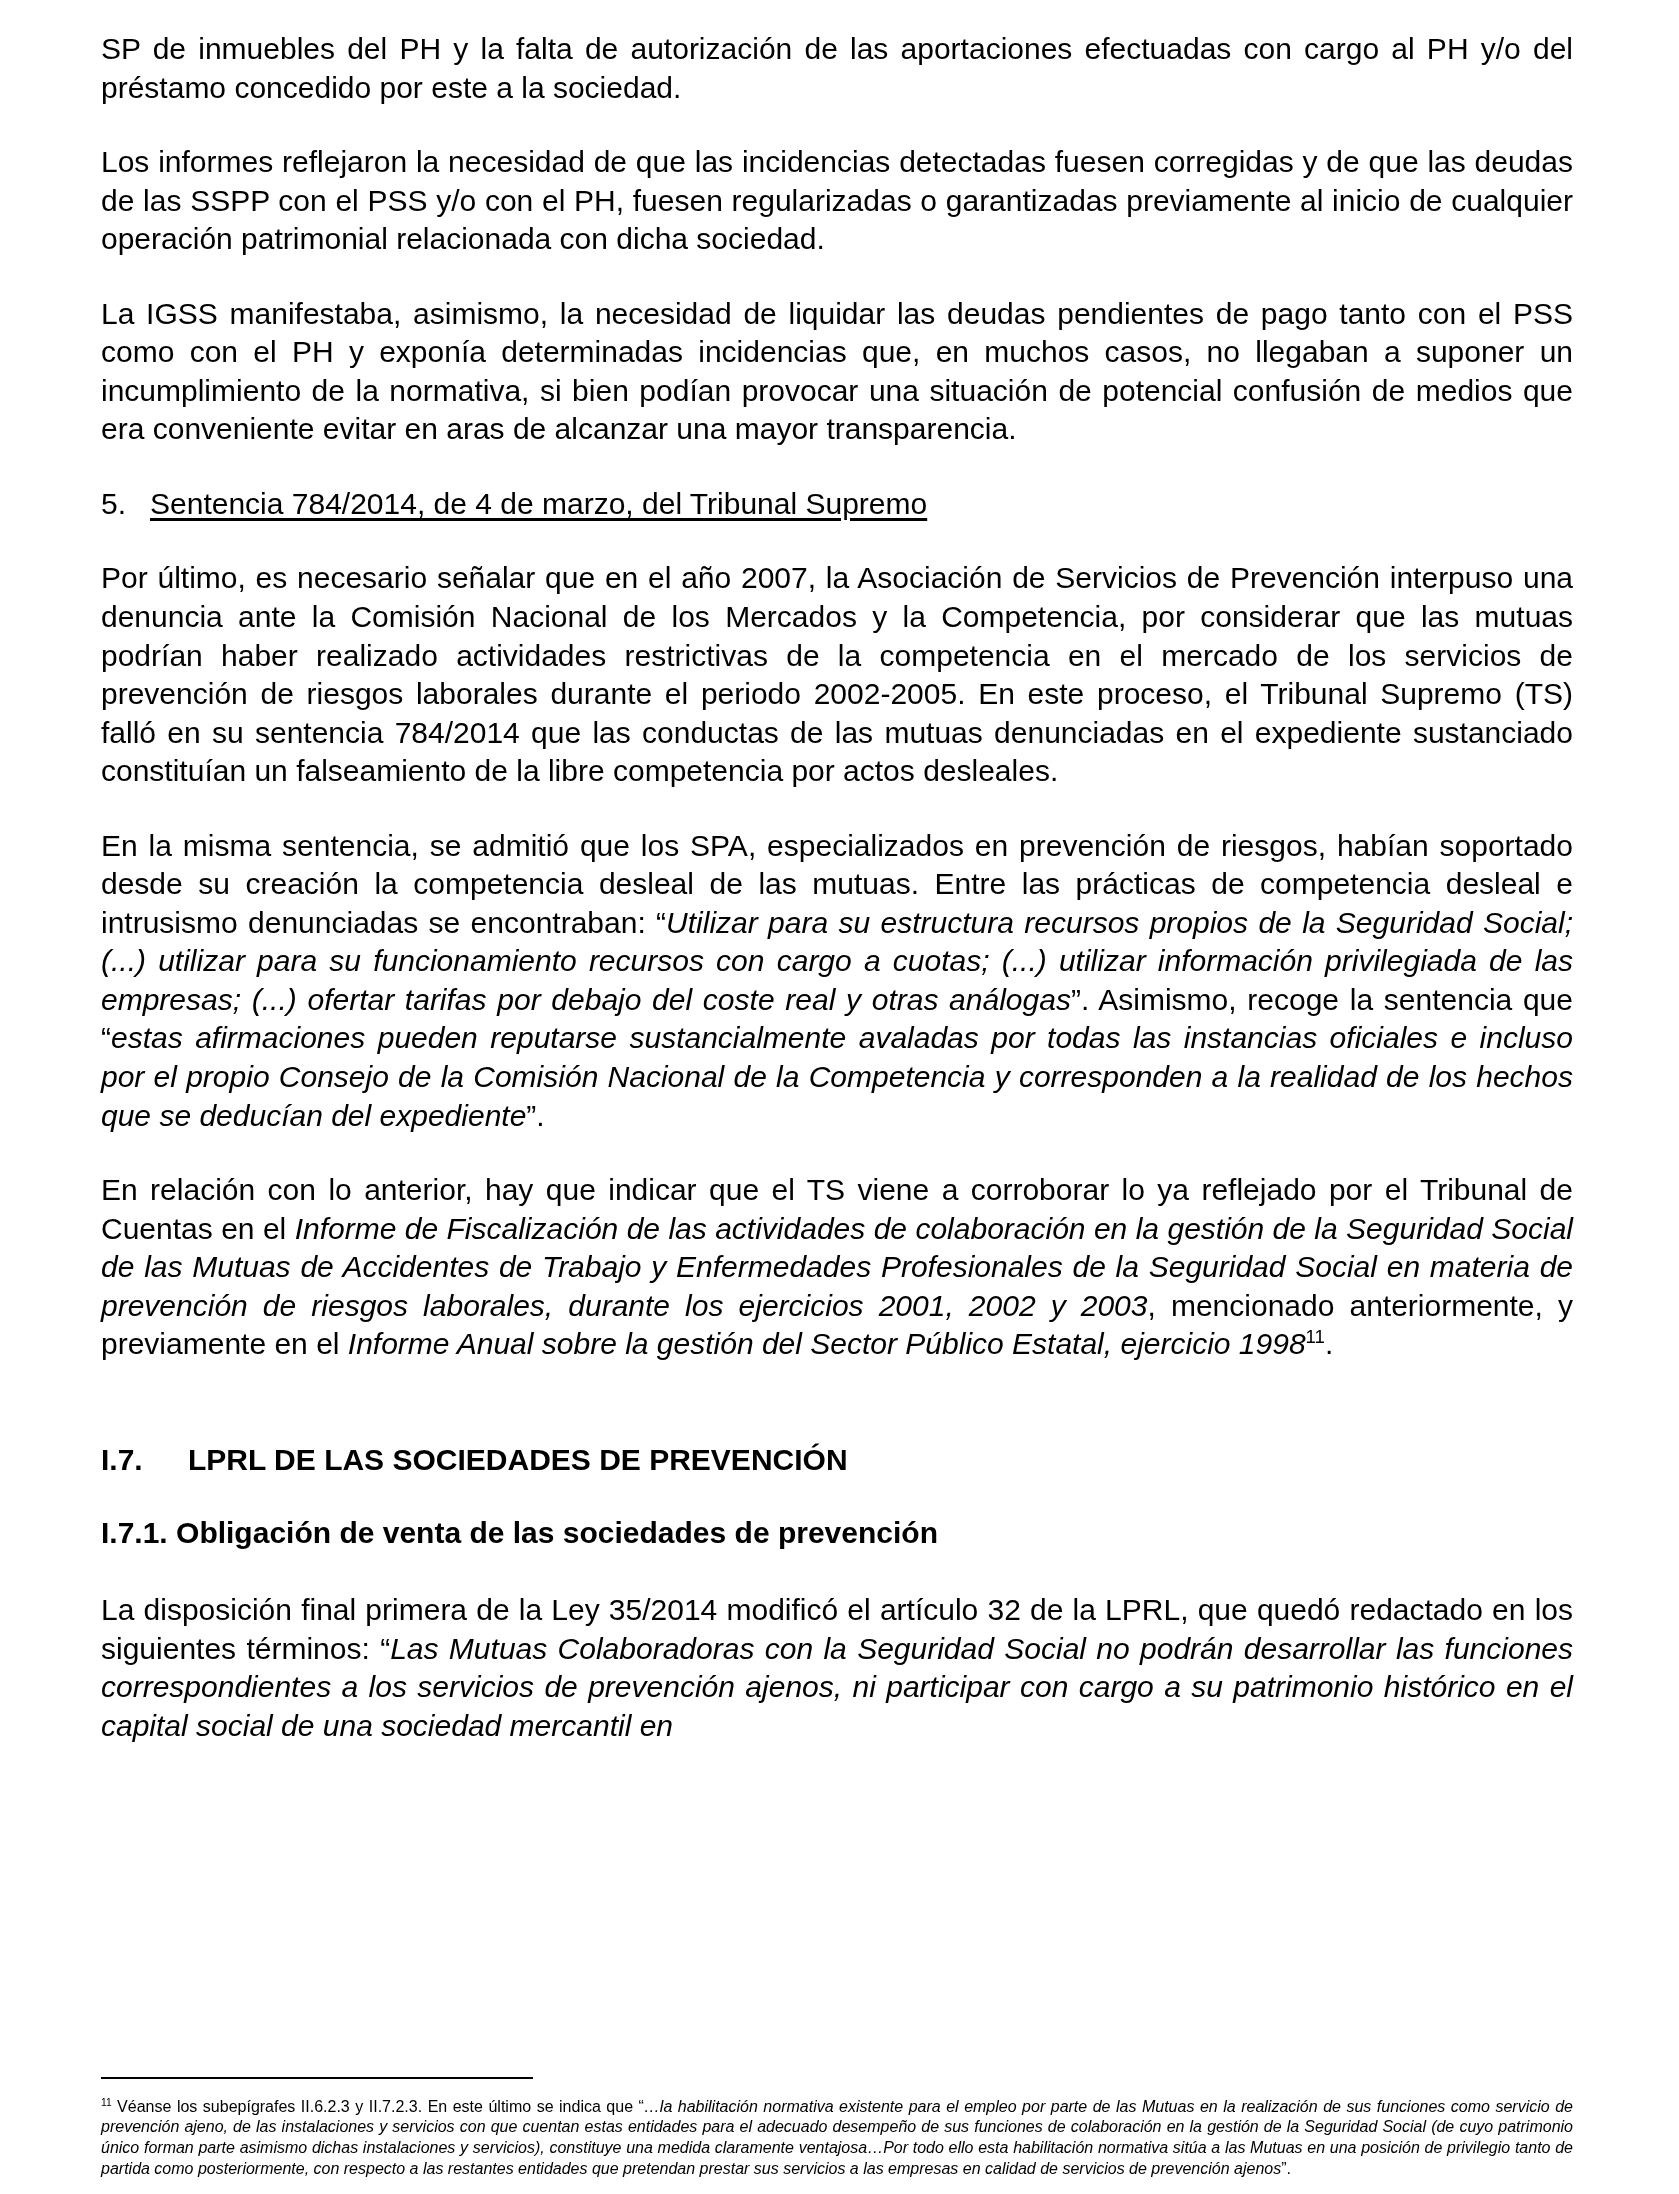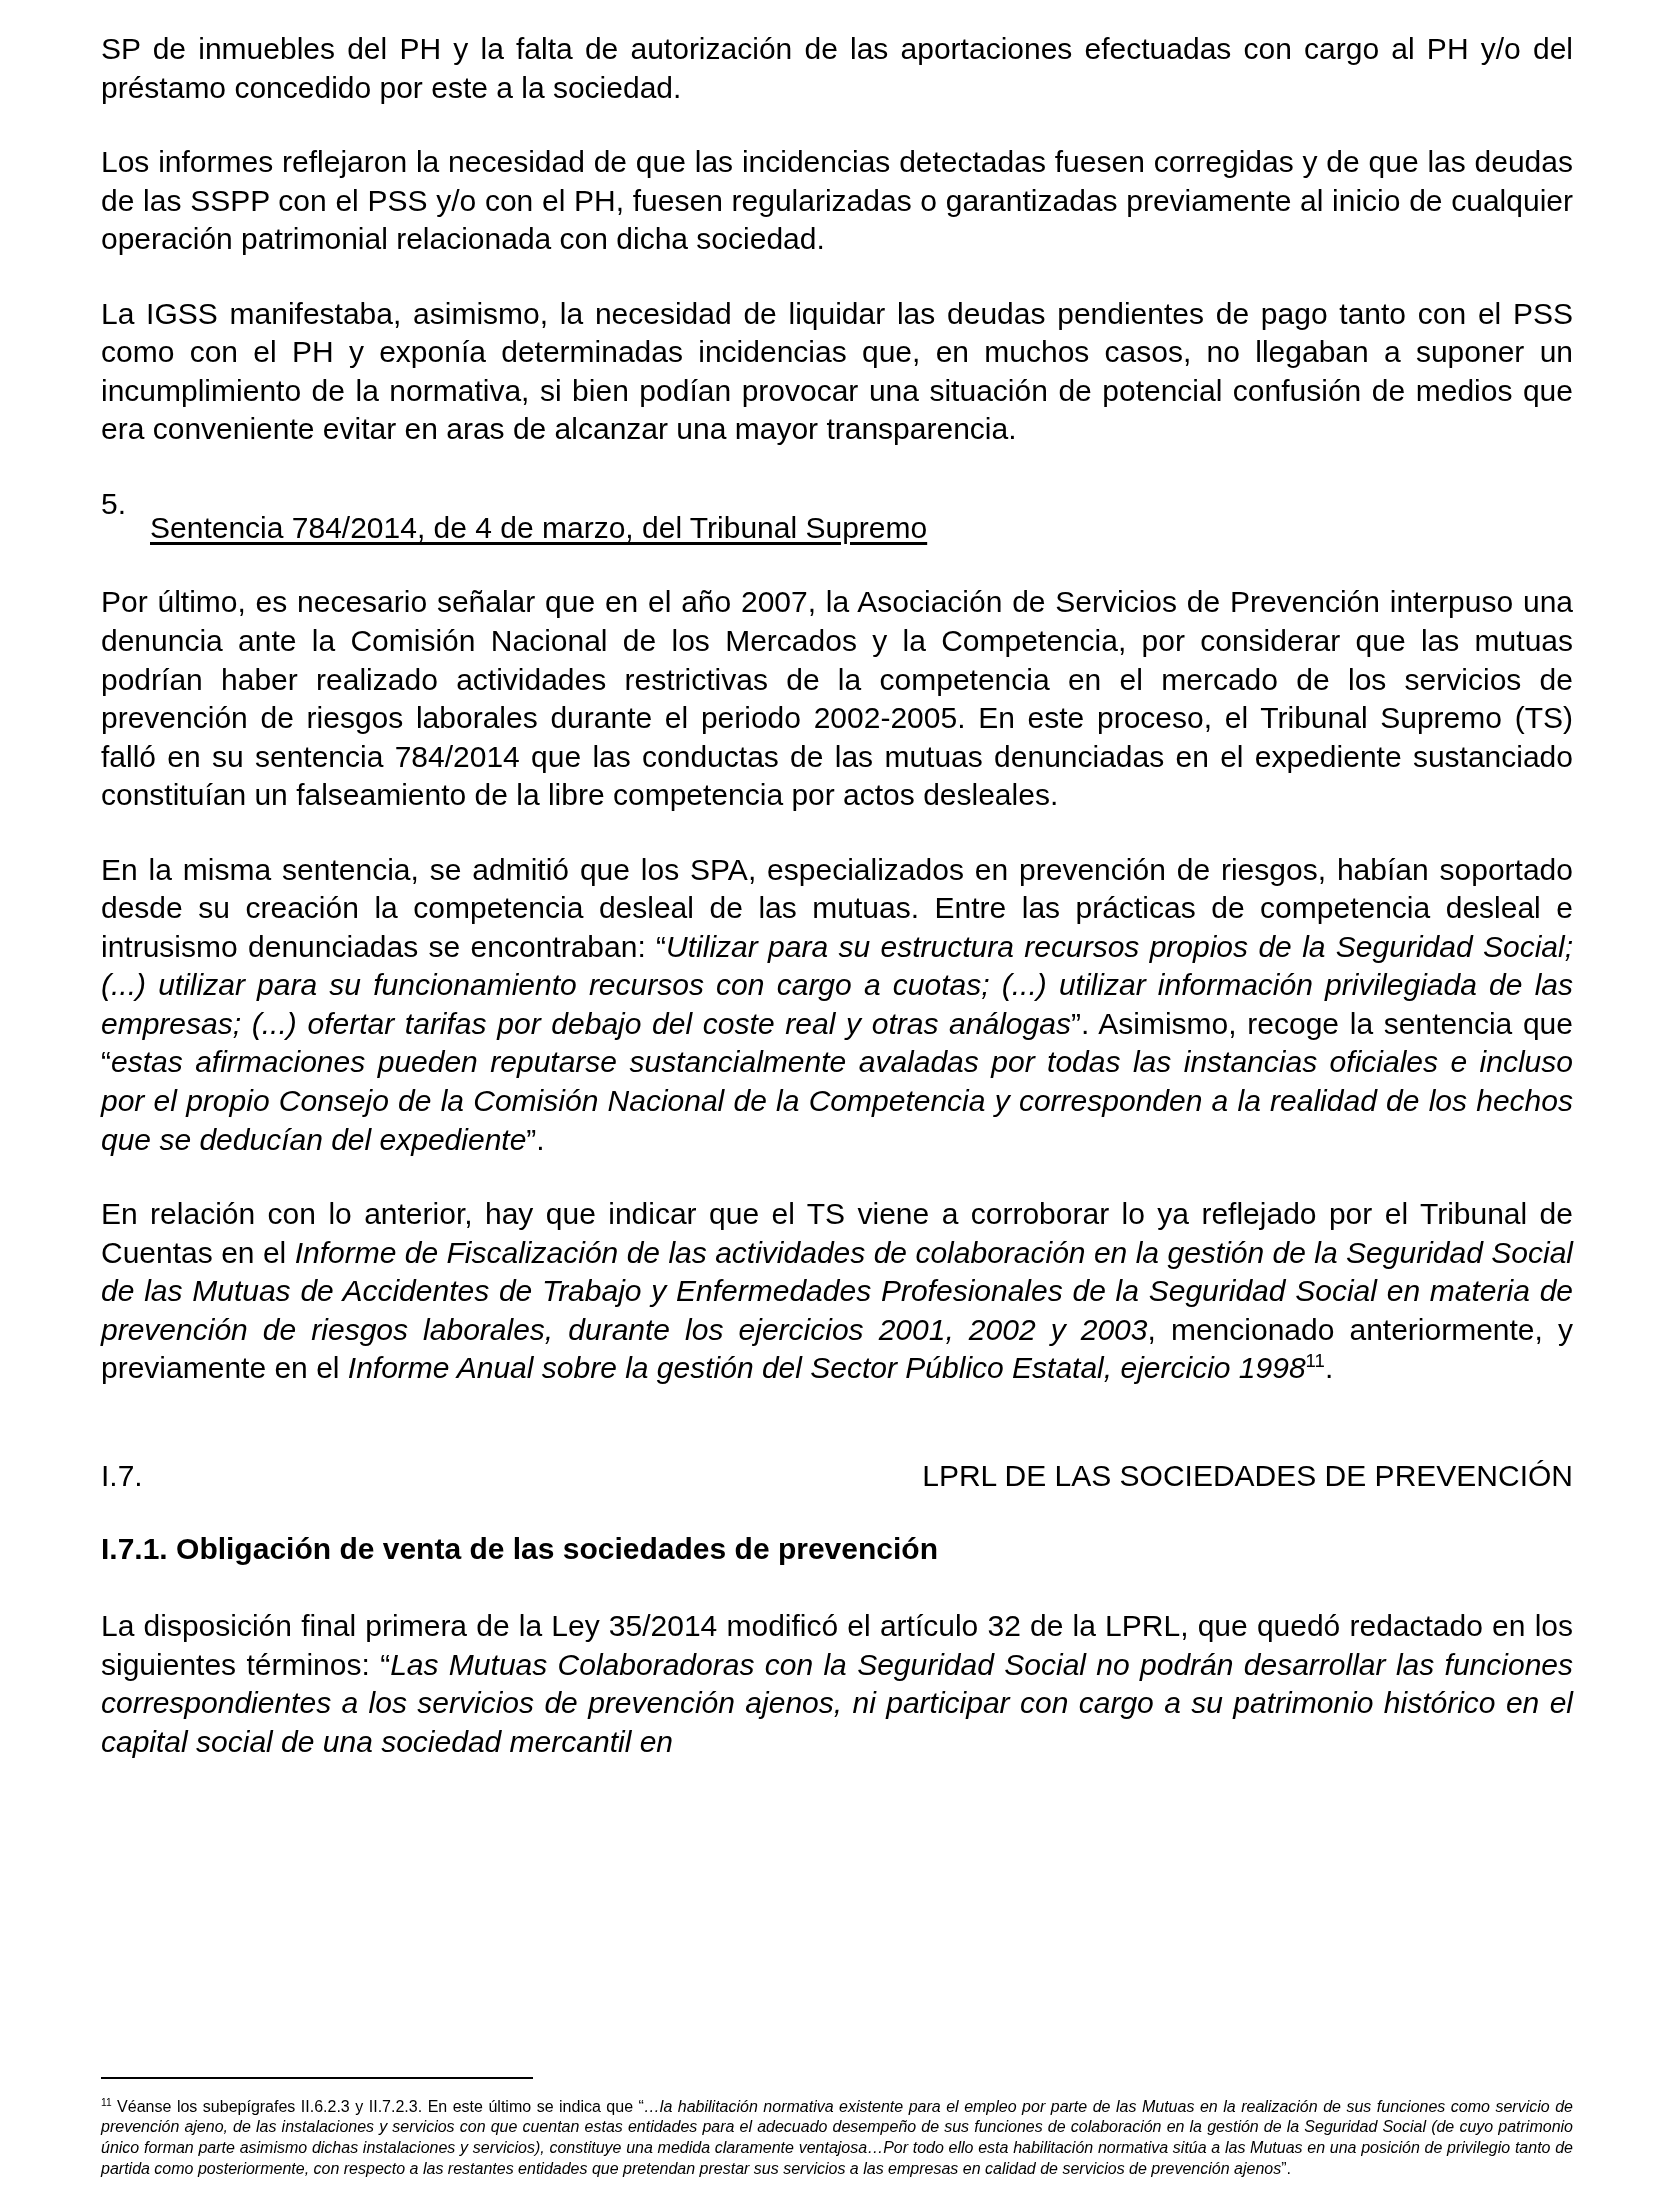--- a/index.html
+++ b/index.html
@@ -40,29 +40,27 @@
     margin: 0 0 36px 0;
     padding-left: 0;
   }
   .numbered-heading .num {
     width: 49px;
     flex: 0 0 49px;
   }
   .numbered-heading .htext {
     text-decoration: underline;
     text-underline-offset: 4px;
-    margin-top: 24px;
   }
   .h1-heading {
     display: flex;
     font-size: 30px;
     line-height: 1.285;
-    margin: 0 0 35px 0;
-    font-weight: 400;
-    justify-content: space-between;
+    margin: 8px 0 35px 0;
+    font-weight: 700;
   }
   .h1-heading .num {
     width: 87px;
     flex: 0 0 87px;
   }
   .h2-heading {
     font-size: 30px;
     line-height: 1.285;
     font-weight: 700;
     margin: 16px 0 38px 0;

